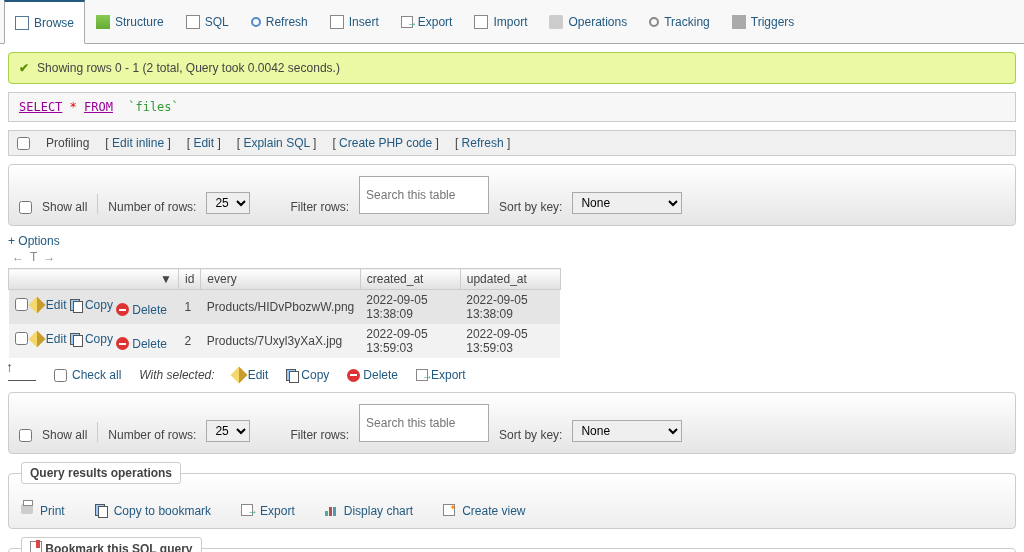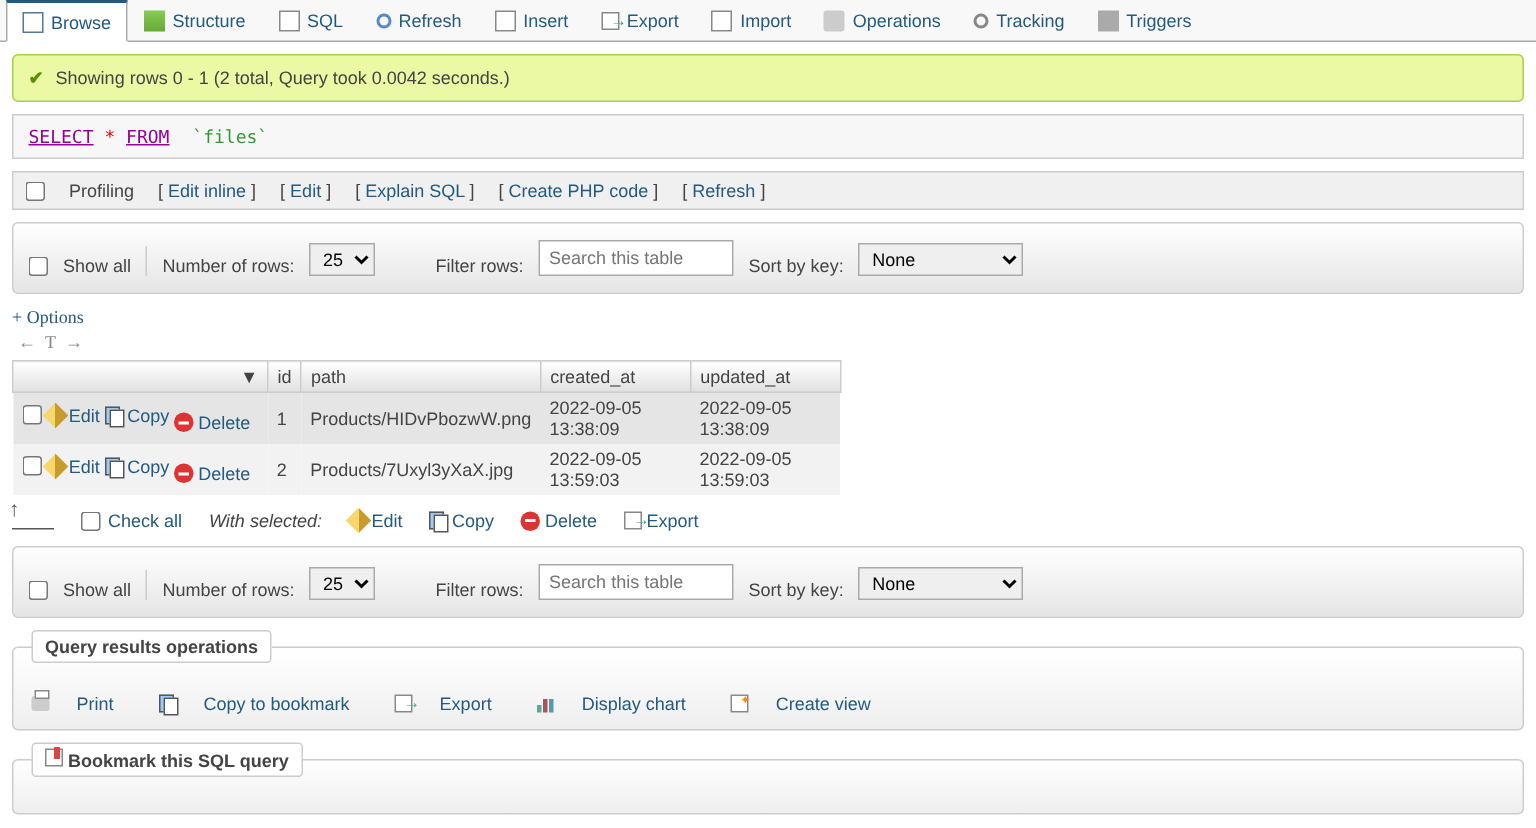--- a/index.html
+++ b/index.html
@@ -1,43 +1,43 @@
 <!DOCTYPE html>
 <html><head>
 <meta charset="utf-8">
 <style>
 * { box-sizing: border-box; margin: 0; padding: 0; }
 body { font-family: sans-serif; font-size: 12px; color: #444; background: #fff; width: 1024px; }
 a { color: #235a81; text-decoration: none; cursor: pointer; }
 
 
-.tabs { display: flex; border-bottom: 1px solid #aaa; background: #f8f8f8; padding: 0 4px; height: 28px; }
+.tabs { display: flex; border-bottom: 1px solid #aaa; background: #f8f8f8; padding: 0 4px; height: 44px; }
 .tab { display: flex; align-items: center; padding: 4px 10px; border: 1px solid transparent; gap: 5px; font-size: 12px; }
 .tab.active { background: #fff; border: 1px solid #aaa; border-bottom: 1px solid #fff; border-top: 2px solid #235a81; margin-bottom: -1px; }
 .ticon { width: 14px; height: 14px; display: inline-block; position: relative; }
 
 
 .success { background: #ebf8a4; border: 1px solid #a2d246; border-radius: 4px; margin: 8px; padding: 8px 10px; display: flex; align-items: center; gap: 8px; }
 .success .chk { color: #5a8f00; font-weight: bold; }
 
 
 .sqlbox { border: 1px solid #ccc; background: #f7f7f7; margin: 0 8px; padding: 7px 10px; font-family: monospace; color: #333; }
 .sqlbox .kw { color: #909; text-decoration: underline; }
 .sqlbox .op { color: #d00; }
 .sqlbox .tbl { color: #393; }
 
 
 .toolbar { background: linear-gradient(#fff,#e5e5e5); border: 1px solid #ccc; margin: 8px; padding: 11px 10px; border-radius: 4px; display: flex; align-items: flex-end; gap: 10px; }
 .vr { width: 1px; height: 20px; background: #ccc; }
-input[type=text] { border: 1px solid #aaa; padding: 3px 6px; font-size: 12px; height: 24px; }
+input[type=text] { border: 1px solid #aaa; padding: 3px 6px; font-size: 12px; height: 38px; }
 select { border: 1px solid #aaa; padding: 2px 4px; font-size: 12px; height: 22px; }
 input[type=checkbox] { margin: 0; }
 
 
-.optline { margin: 4px 8px; display: flex; flex-direction: column; gap: 2px; font-family: Liberation Serif, serif; }
+.optline { margin: 4px 8px; display: flex; flex-direction: column; gap: 2px; }
 .optlink { color: #235a81; }
 .opticons { display: flex; gap: 6px; padding-left: 4px; }
 
 
 .tbl { margin: 2px 8px; border-collapse: collapse; }
 .tbl th { background: linear-gradient(#fff,#e0e0e0); border: 1px solid #ccc; padding: 3px 6px; font-weight: normal; text-align: left; font-size: 12px; }
 .tbl td { padding: 3px 6px; font-size: 12px; }
 .tbl tr.r0 td { background: #e5e5e5; }
 .tbl tr.r1 td { background: #f2f2f2; }
 .actlink { display: inline-flex; align-items: center; gap: 3px; }
@@ -64,21 +64,21 @@
 .arrow-up-left{display:inline-block;width:28px;height:12px;border-bottom:1px solid #555;position:relative;}
 .arrow-up-left::before{content:"↑";position:absolute;left:-2px;top:-10px;color:#555;font-size:14px;}
 
 
 .profline { background: #f0f0f0; border: 1px solid #ccc; margin: 8px 8px 0 8px; padding: 5px 8px; display: flex; align-items: center; gap: 16px; }
 
 
 fieldset { border: 1px solid #ccc; border-radius: 4px; margin: 8px; padding: 14px 12px 10px 12px; background: linear-gradient(#fff,#eee); }
 legend { background: #fff; border: 1px solid #ccc; border-radius: 3px; padding: 3px 8px; font-weight: bold; color: #444; }
 .fsrow { display: flex; align-items: center; gap: 30px; margin-top: 6px; flex-wrap: wrap; }
-.fsrow .item { display: inline-flex; align-items: center; gap: 18px; }
+.fsrow .item { display: inline-flex; align-items: flex-start; gap: 7px; }
 .bookmark-body { display:flex; align-items:center; gap:16px; padding:6px 0;}
 </style>
 </head>
 <body>
 
 <div class="tabs">
   <a class="tab active">
       <span class="ticon" style="background:#fff;border:1px solid #579;"></span>
       <span>Browse</span>
     </a>
@@ -162,21 +162,21 @@
     <span style="color:#888;">T</span>
     <span style="color:#888;">→</span>
   </div>
 </div>
 
 <table class="tbl">
   <tbody>
       <tr>
     <th style="width:170px;text-align:right;">▼</th>
     <th>id</th>
-    <th style="width:130px;">path</th>
+    <th style="width:130px;">every</th>
     <th style="width:100px;">created_at</th>
     <th style="width:100px;">updated_at</th>
   </tr>
   <tr class="r0">
     <td>
       <input type="checkbox" style="">
       <a class="actlink">
             <span class="i-pencil"></span>
             <span>Edit</span>
           </a>

